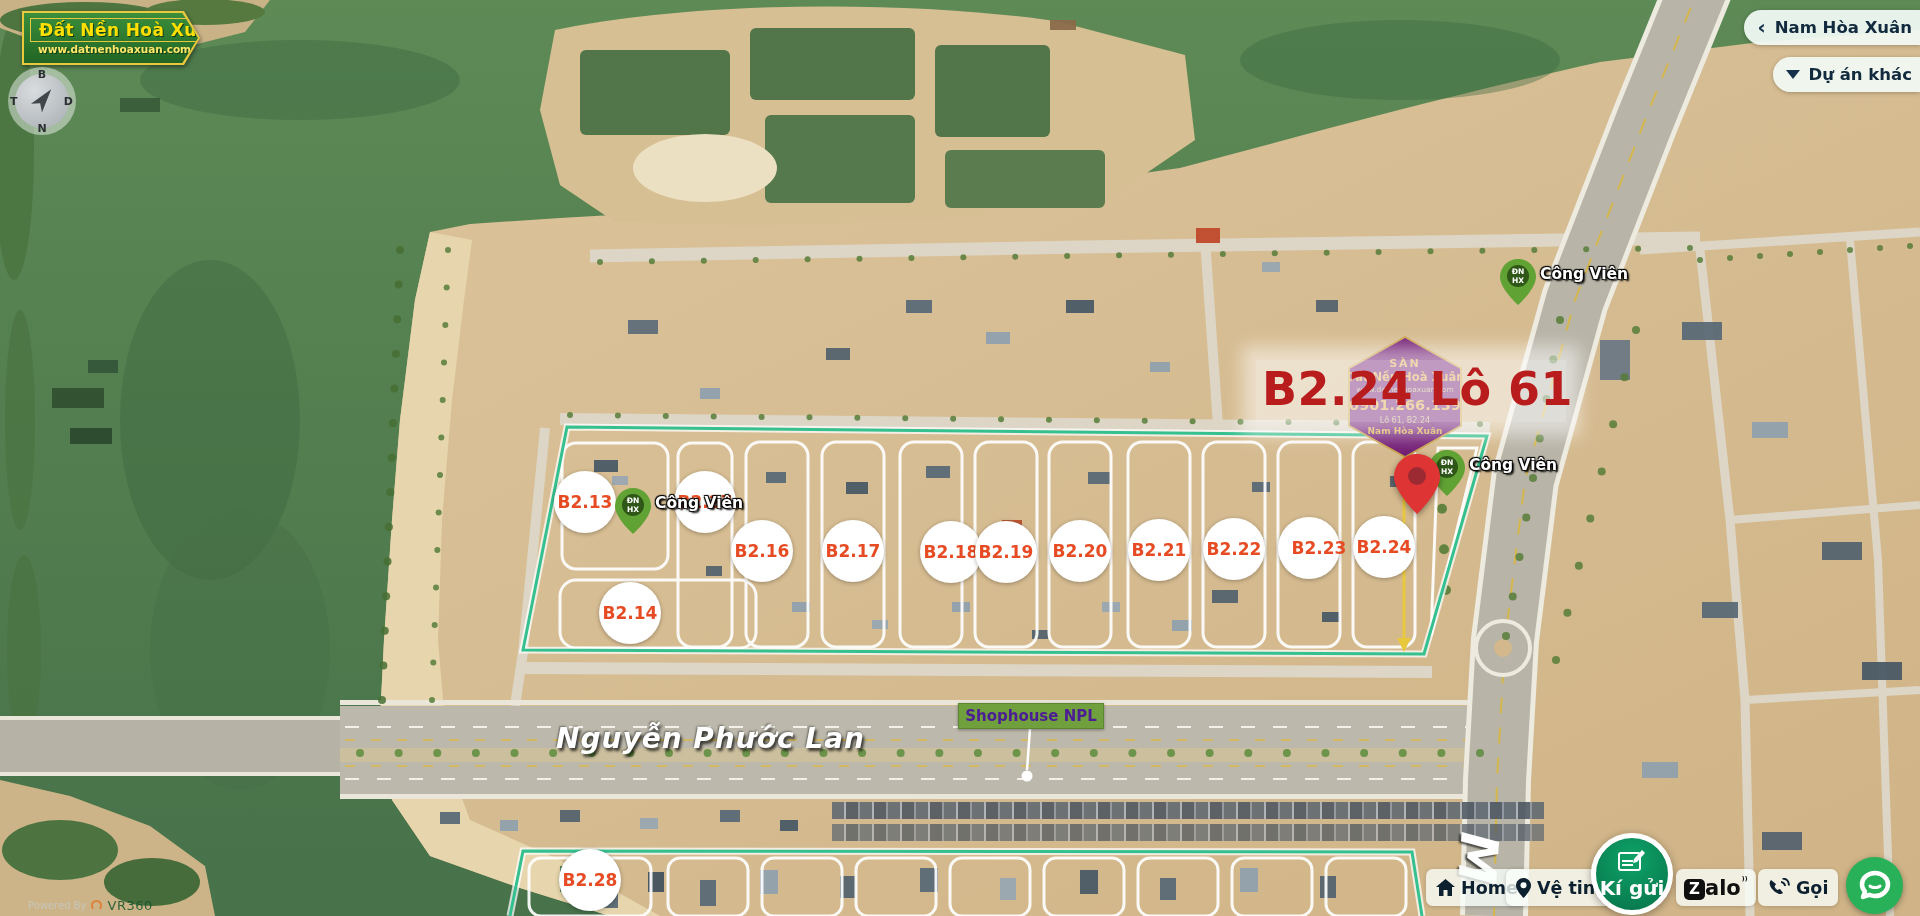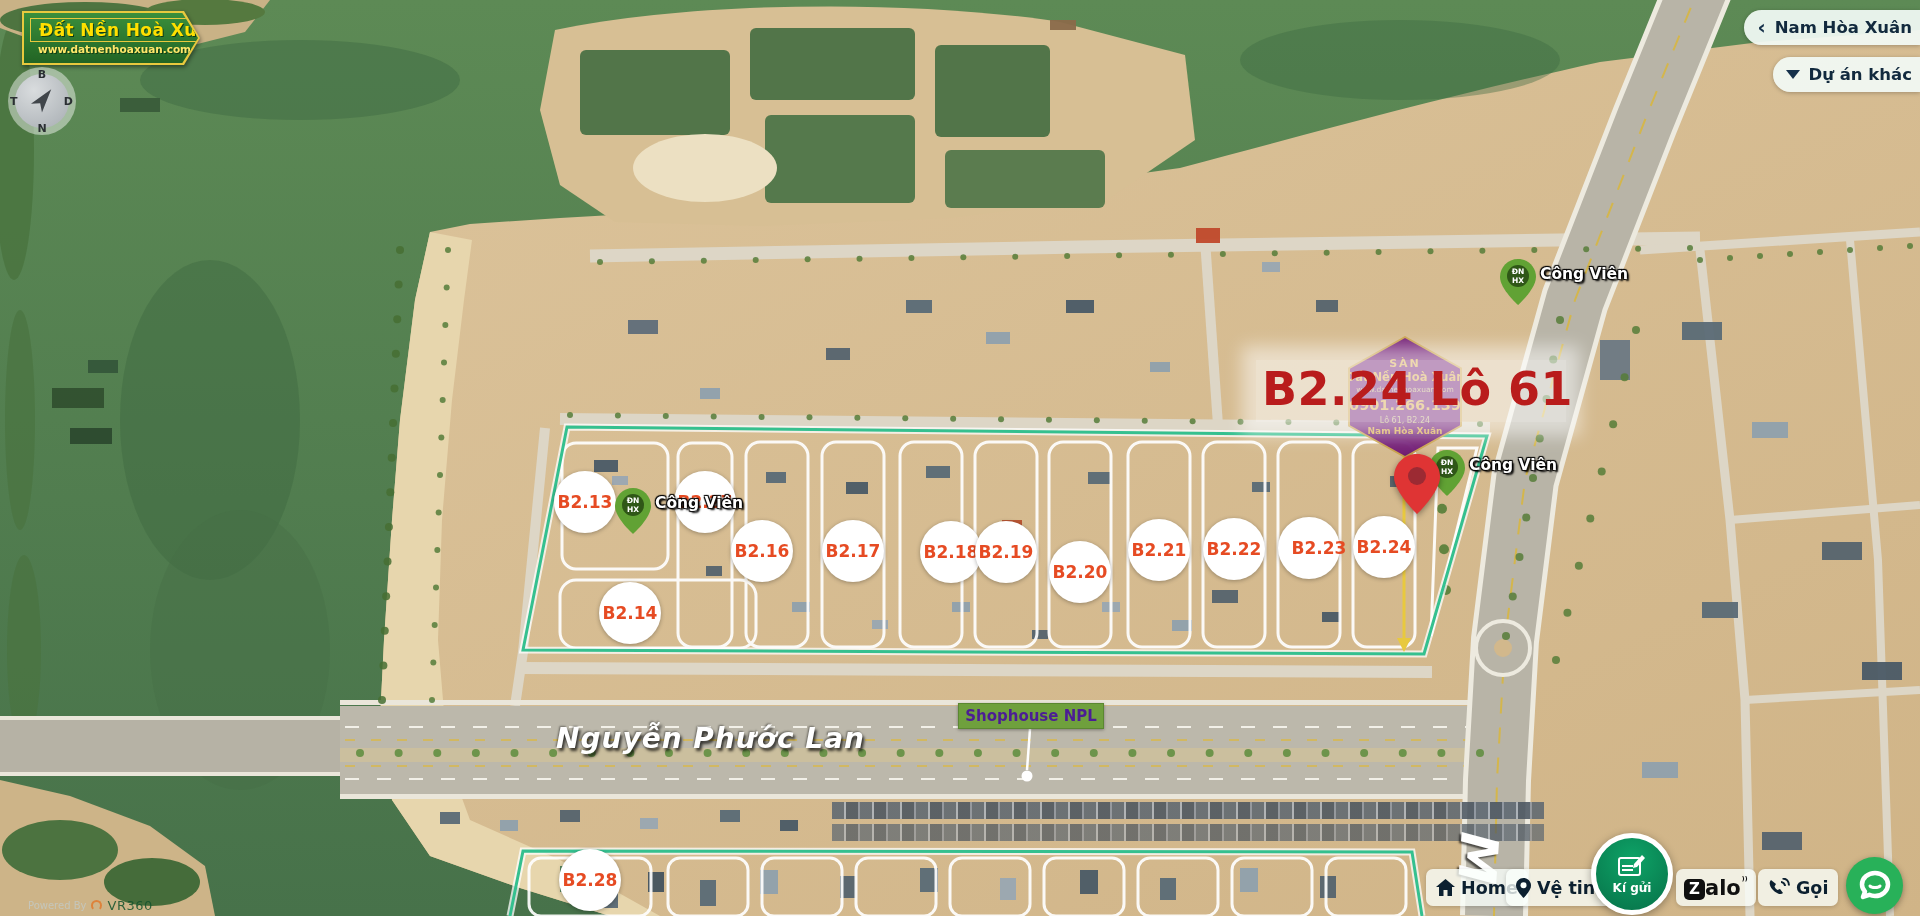--- a/index.html
+++ b/index.html
@@ -93,21 +93,21 @@
     color:#4c1d95;font-size:15px;font-weight:700;box-shadow:0 1px 3px rgba(0,0,0,.35);}
 
   
   .tb-btn{position:absolute;top:869px;height:37px;display:flex;align-items:center;gap:6px;
     background:rgba(250,255,251,.78);border-radius:7px;padding:0 10px;z-index:10;cursor:pointer;
     color:#0c2030;font-size:17.5px;font-weight:700;box-shadow:0 1px 4px rgba(0,0,0,.18);}
   .tb-btn svg{flex:0 0 auto;}
   #btn-consign{position:absolute;left:1591px;top:833px;width:82px;height:82px;border-radius:50%;
     background:radial-gradient(circle at 50% 30%,#0ea367,#077148);border:5px solid #fff;z-index:10;
     display:flex;flex-direction:column;align-items:center;justify-content:center;gap:1px;cursor:pointer;
-    box-shadow:0 2px 8px rgba(0,0,0,.35);color:#fff;font-size:12px;font-weight:800;}
+    box-shadow:0 2px 8px rgba(0,0,0,.35);color:#fff;font-size:20px;font-weight:800;}
   #btn-chat{position:absolute;left:1846px;top:857px;width:57px;height:57px;border-radius:50%;
     background:#28b159;z-index:10;display:flex;align-items:center;justify-content:center;cursor:pointer;
     box-shadow:0 2px 6px rgba(0,0,0,.35);}
   .zalo-logo{display:flex;align-items:flex-start;font-weight:800;color:#101010;}
   .zalo-z{width:21px;height:21px;background:#101010;border-radius:5px;color:#fff;display:flex;
     align-items:center;justify-content:center;font-size:15px;font-weight:800;margin-top:3px;}
   .zalo-rest{font-size:21px;letter-spacing:0;}
   .zalo-arc{font-size:10px;margin:-1px 0 0 1px;font-weight:700;}
 
   
@@ -448,21 +448,21 @@
   <div class="big-title">B2.24 Lô 61</div>
 
   <div id="plots-layer">
       <div class="plot" style="left: 585px; top: 502px;">B2.13</div>
       <div class="plot" style="left: 705px; top: 502px;">B2.27</div>
       <div class="plot" style="left: 630px; top: 613px;">B2.14</div>
       <div class="plot" style="left: 762px; top: 551px;">B2.16</div>
       <div class="plot" style="left: 853px; top: 551px;">B2.17</div>
       <div class="plot" style="left: 931px; top: 552px; margin-left: 20px;">B2.18</div>
       <div class="plot" style="left: 1006px; top: 552px;">B2.19</div>
-      <div class="plot" style="left: 1080px; top: 572px;">B2.20</div>
+      <div class="plot" style="left: 1080px; top: 551px;">B2.20</div>
       <div class="plot" style="left: 1159px; top: 550px;">B2.21</div>
       <div class="plot" style="left: 1234px; top: 549px;">B2.22</div>
       <div class="plot" style="left: 1309px; top: 548px; padding-left: 20px;">B2.23</div>
       <div class="plot" style="left: 1384px; top: 547px;">B2.24</div>
       <div class="plot" style="left: 590px; top: 880px;">B2.28</div>
     </div>
 
   <div id="parks-layer">
       <div class="park" style="left: 633px; top: 538px;"><svg width="36" height="46" viewBox="0 0 36 46">
     <path d="M18 0 C28 0 36 8 36 18 C36 30 18 46 18 46 C18 46 0 30 0 18 C0 8 8 0 18 0 Z" fill="#61a234"></path>

